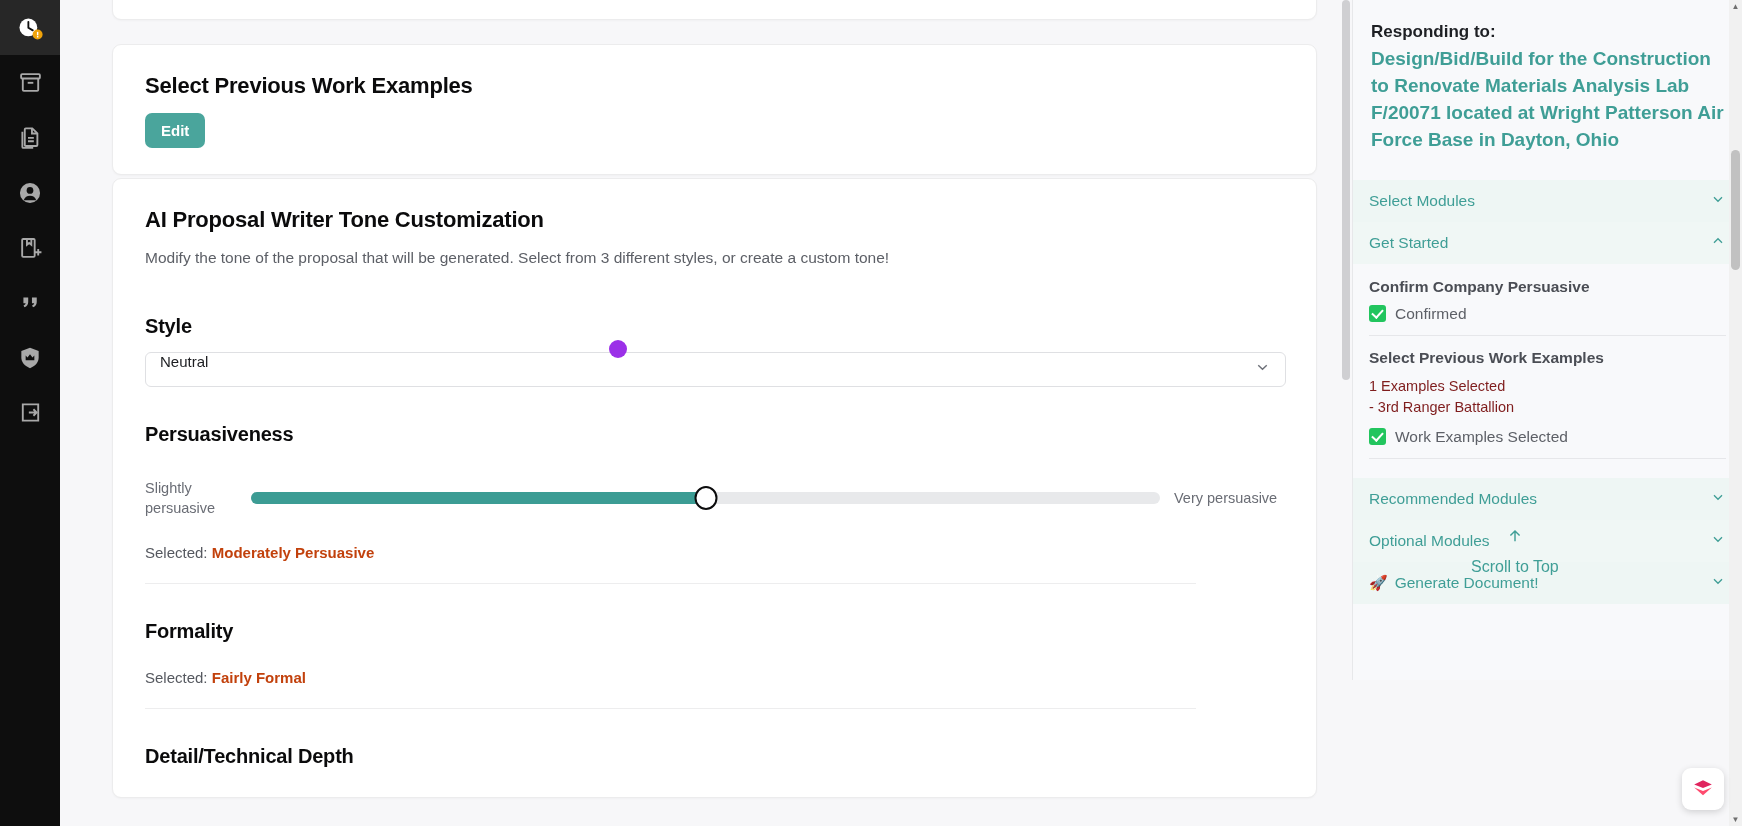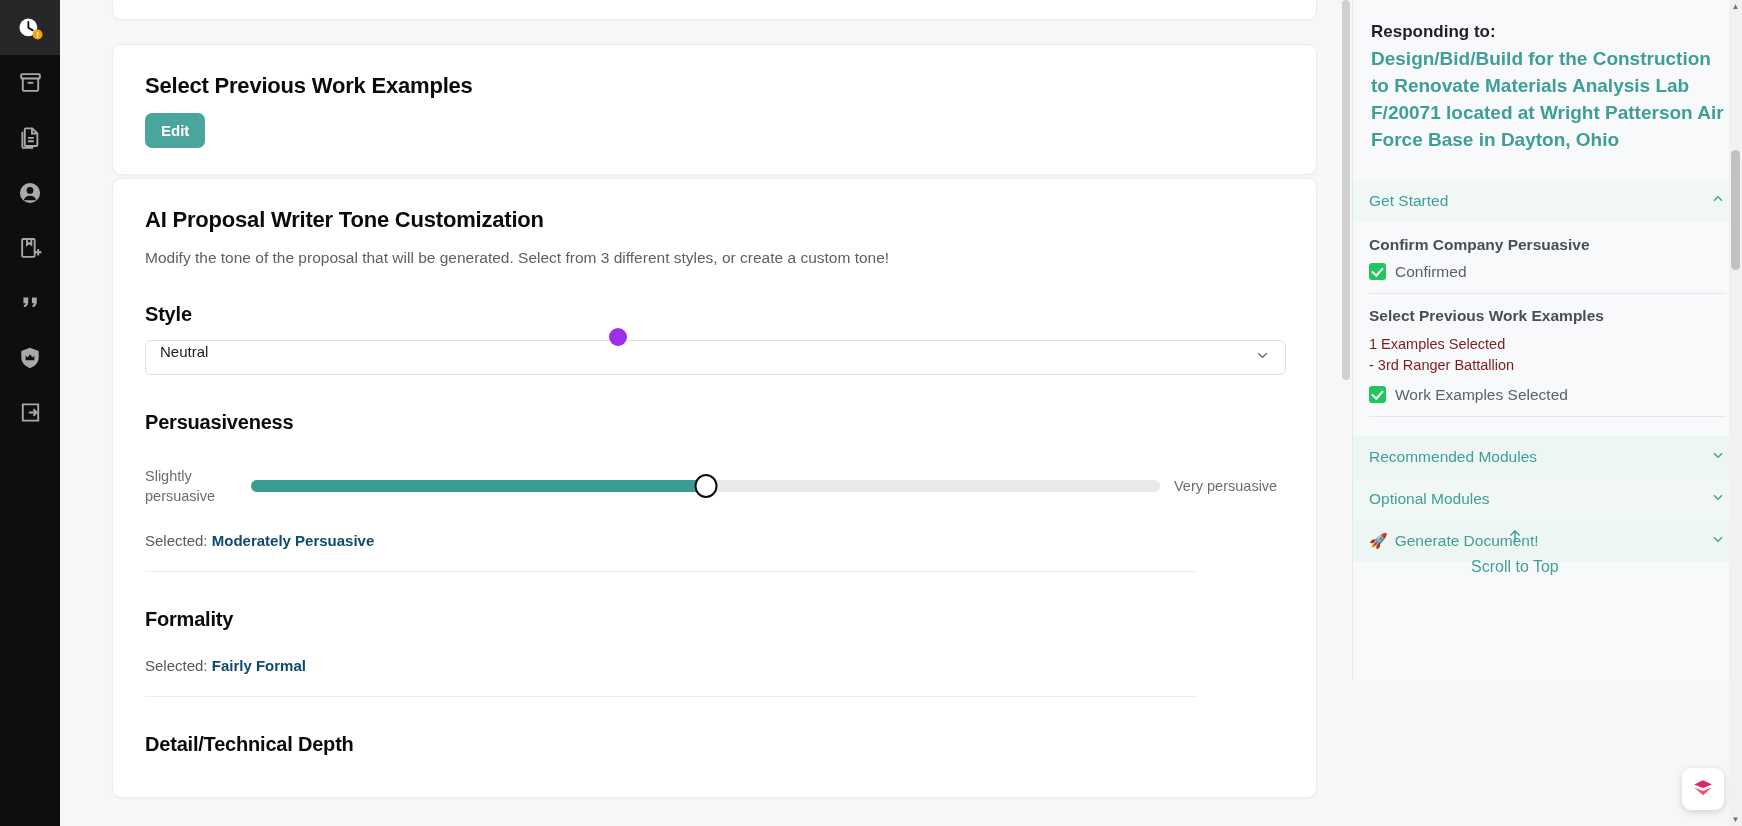--- a/index.html
+++ b/index.html
@@ -84,30 +84,30 @@
     border: none;
     border-radius: 7px;
     font-size: 15px;
     font-weight: bold;
     padding: 9px 16px;
     cursor: pointer;
     font-family: "Liberation Sans", sans-serif;
   }
 
   
-  .field-label { margin-top: 34px; margin-bottom: 14px; }
+  .field-label { margin-top: 46px; margin-bottom: 14px; }
   .select-box {
     position: relative;
     width: 1141px;
     height: 35px;
     border: 1px solid #dfe0e3;
     border-radius: 6px;
     background: #ffffff;
-    display: flex; align-items: flex-end;
-    padding: 14px 14px;
+    display: flex; align-items: flex-start;
+    padding: 0 14px;
     cursor: pointer;
   }
   .select-value { font-size: 15px; color: #1c1d21; }
   .select-chev {
     position: absolute; right: 14px; top: 50%;
     transform: translateY(-50%);
     color: #6d7078;
   }
   .cursor-dot {
     position: absolute;
@@ -156,21 +156,21 @@
     border: 2.5px solid #0c0c0d;
     background: #ffffff;
     border-radius: 50%;
     transform: translateX(-50%);
     cursor: grab;
   }
   .selected-line {
     font-size: 15px; color: #55585f;
     margin-top: 26px;
   }
-  .selected-line b { color: #0c4a6e; font-weight: bold; }
+  .selected-line b { color: #c2410c; font-weight: bold; }
   .divider {
     height: 1px; background: #ededee;
     margin-top: 22px; width: 1051px;
   }
 
   
   .rightpanel {
     position: absolute;
     right: 0px; top: 0;
     width: 390px; height: 680px;
@@ -421,20 +421,30 @@
 
   <div class="rightpanel">
 
     <div class="resp-block">
       <div class="resp-label">Responding to:</div>
       <div class="resp-title">Design/Bid/Build for the Construction to Renovate Materials Analysis Lab F/20071 located at Wright Patterson Air Force Base in Dayton, Ohio</div>
     </div>
 
     <div class="accordion">
 
+      <div class="acc-header">
+        <span class="acc-title-wrap">
+          <span>Select Modules</span>
+        </span>
+        <span class="acc-chev">
+          <svg width="16" height="16" viewBox="0 0 24 24" fill="none" stroke="#3f9e96" stroke-width="2">
+              <path d="M6 9.5 L12 15.3 L18 9.5"></path>
+            </svg>
+        </span>
+      </div>
 
       <div class="acc-header alt">
         <span class="acc-title-wrap">
           <span>Get Started</span>
         </span>
         <span class="acc-chev">
           <svg width="16" height="16" viewBox="0 0 24 24" fill="none" stroke="#3f9e96" stroke-width="2">
               <path d="M6 14.5 L12 8.7 L18 14.5"></path>
             </svg>
         </span>

